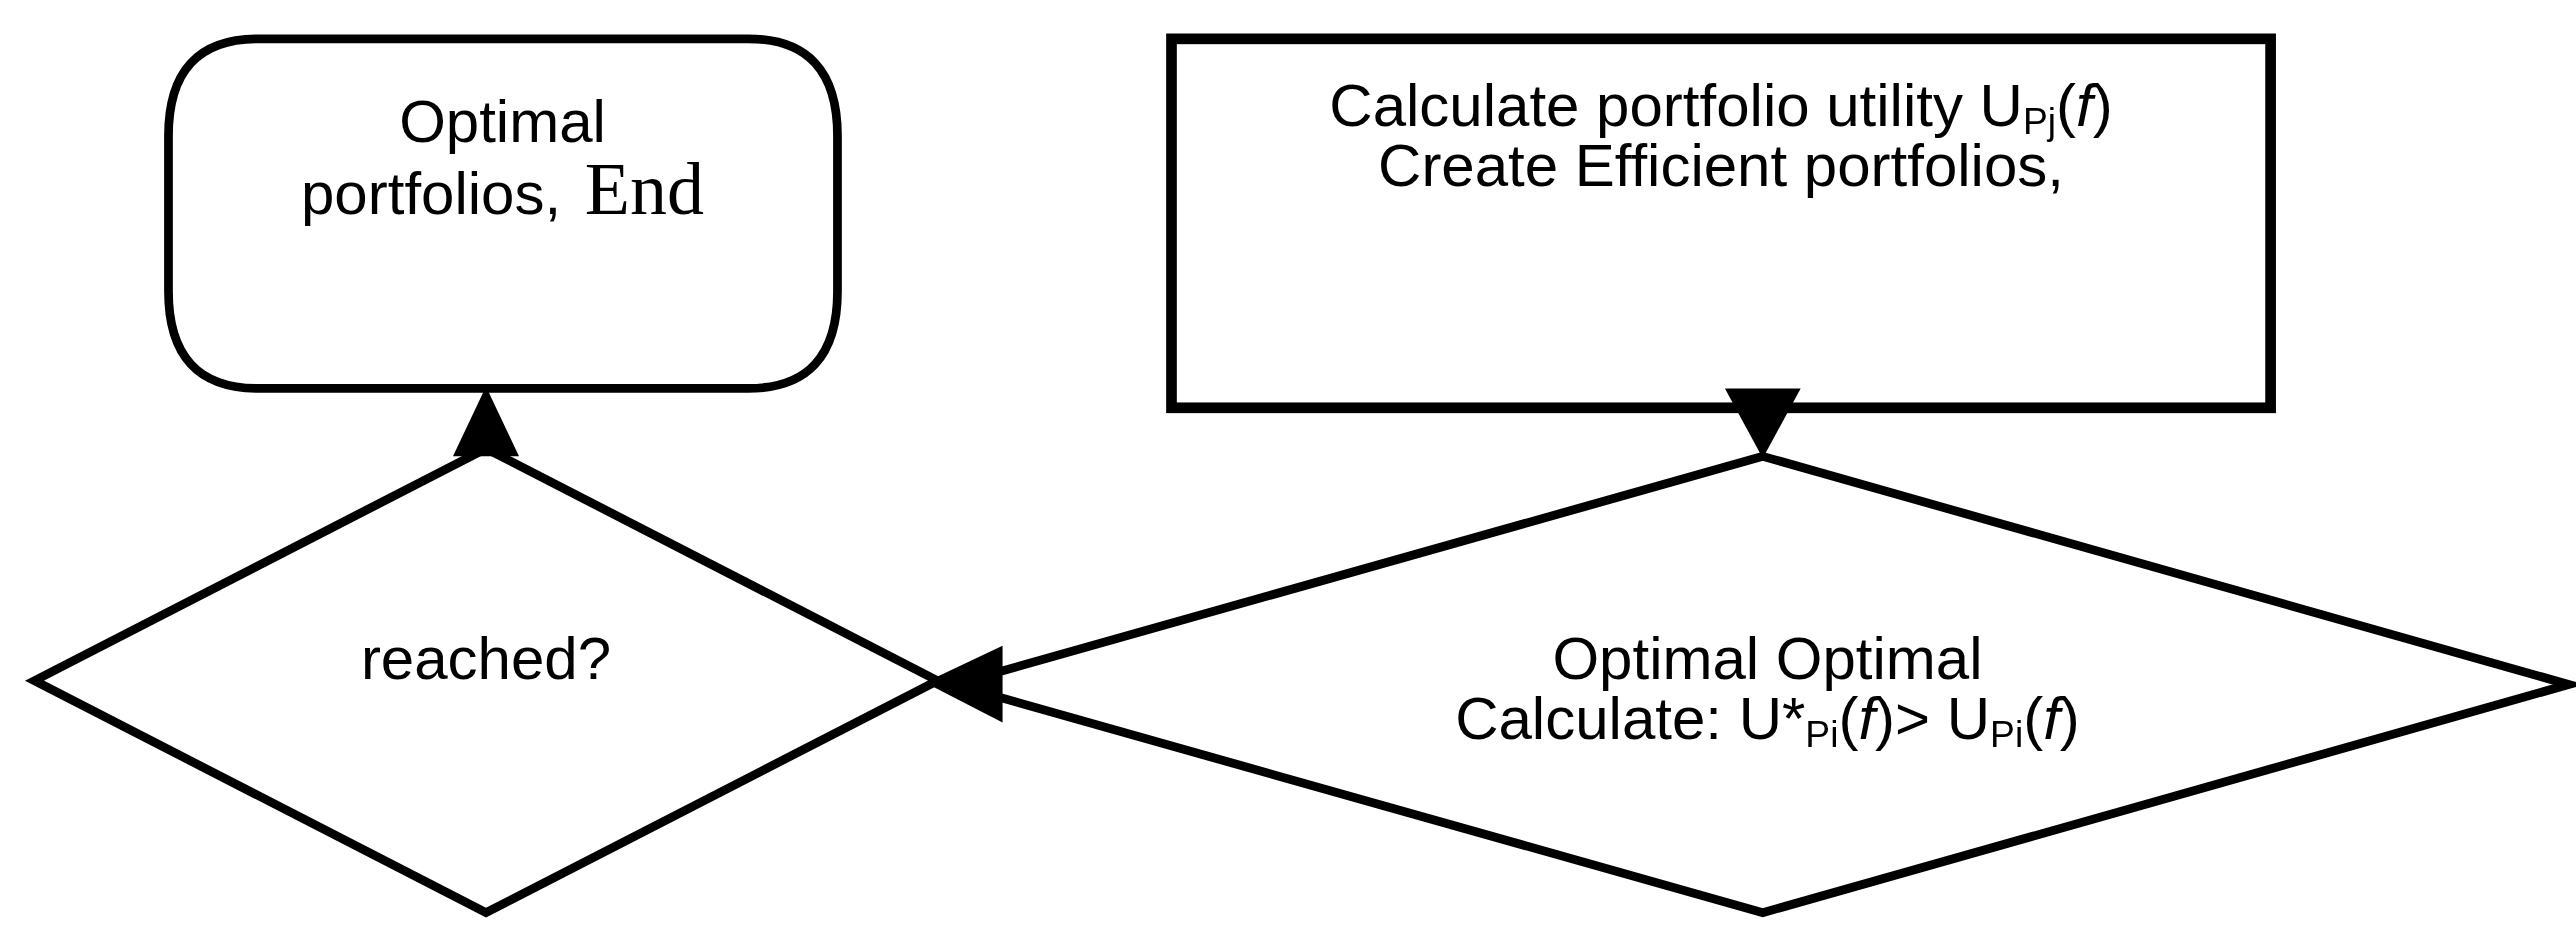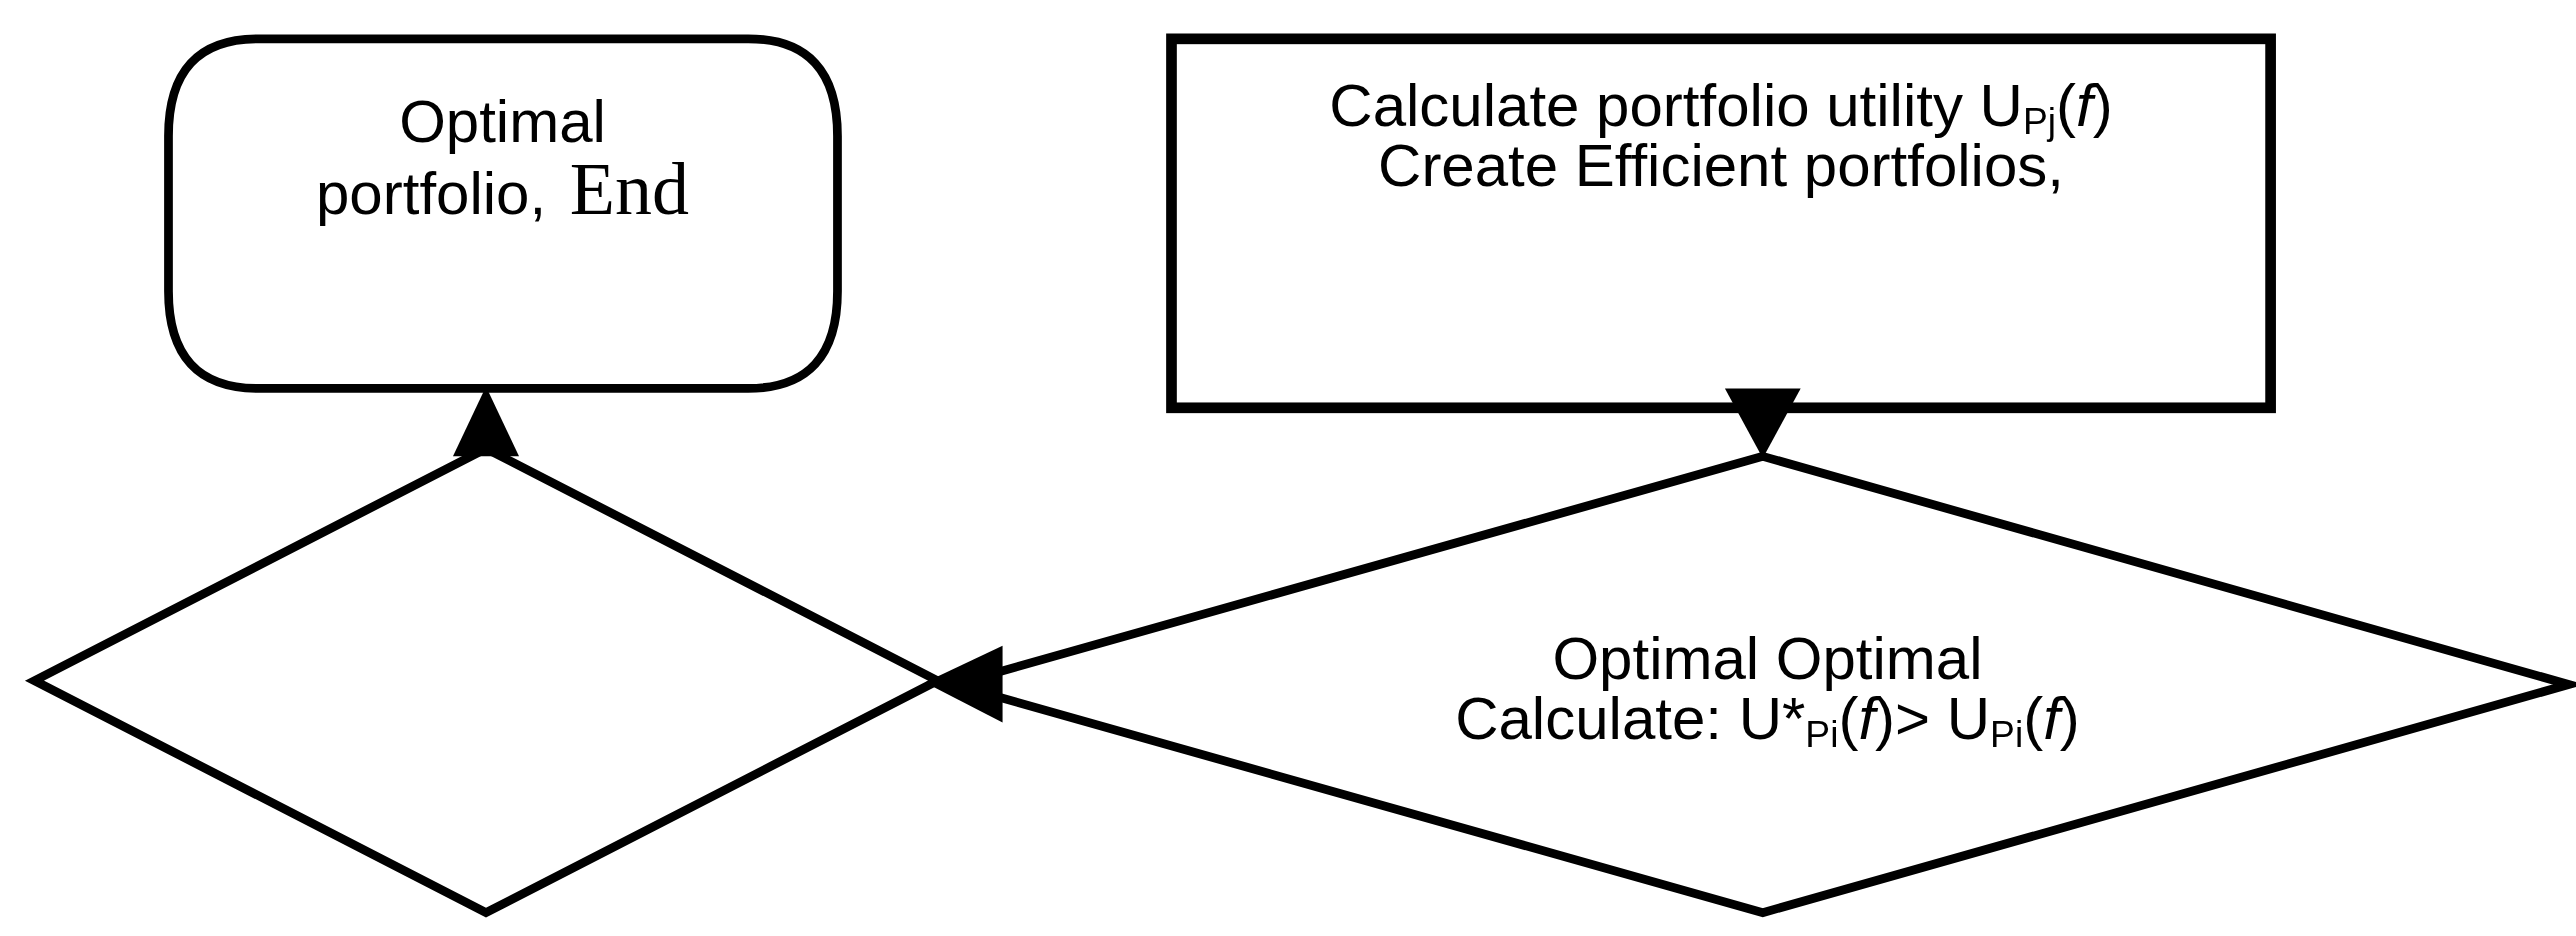--- a/index.html
+++ b/index.html
@@ -134,32 +134,33 @@
     <g>
       <line class="connector" x1="500" y1="462" x2="500" y2="440"></line>
       <polygon class="arrowhead" points="500,398 466,470 534,470"></polygon>
     </g>
 
   </svg>
 
   <div class="txt" id="term-text">
     <span class="line">Optimal</span>
     <span class="line">
-      <span>portfolio, </span><span class="serif-end">End</span>
+      <span>portfolios, </span><span class="serif-end">End</span>
     </span>
   </div>
 
   <div class="txt" id="proc-text">
     <span class="line">
       <span>Calculate portfolio utility U</span><sub>Pj</sub><span>(</span><span class="ital">f</span><span>)</span>
     </span>
     <span class="line">Create Efficient portfolios,</span>
   </div>
 
   <div class="txt" id="dec-left-text">
+    <span class="line">reached?</span>
   </div>
 
   <div class="txt" id="dec-right-text">
     <span class="line">Optimal Optimal</span>
     <span class="line">
       <span>Calculate: U*</span><sub>Pi</sub><span>(</span><span class="ital">f</span><span>)&gt; U</span><sub>Pi</sub><span>(</span><span class="ital">f</span><span>)</span>
     </span>
   </div>
 
 </div>

